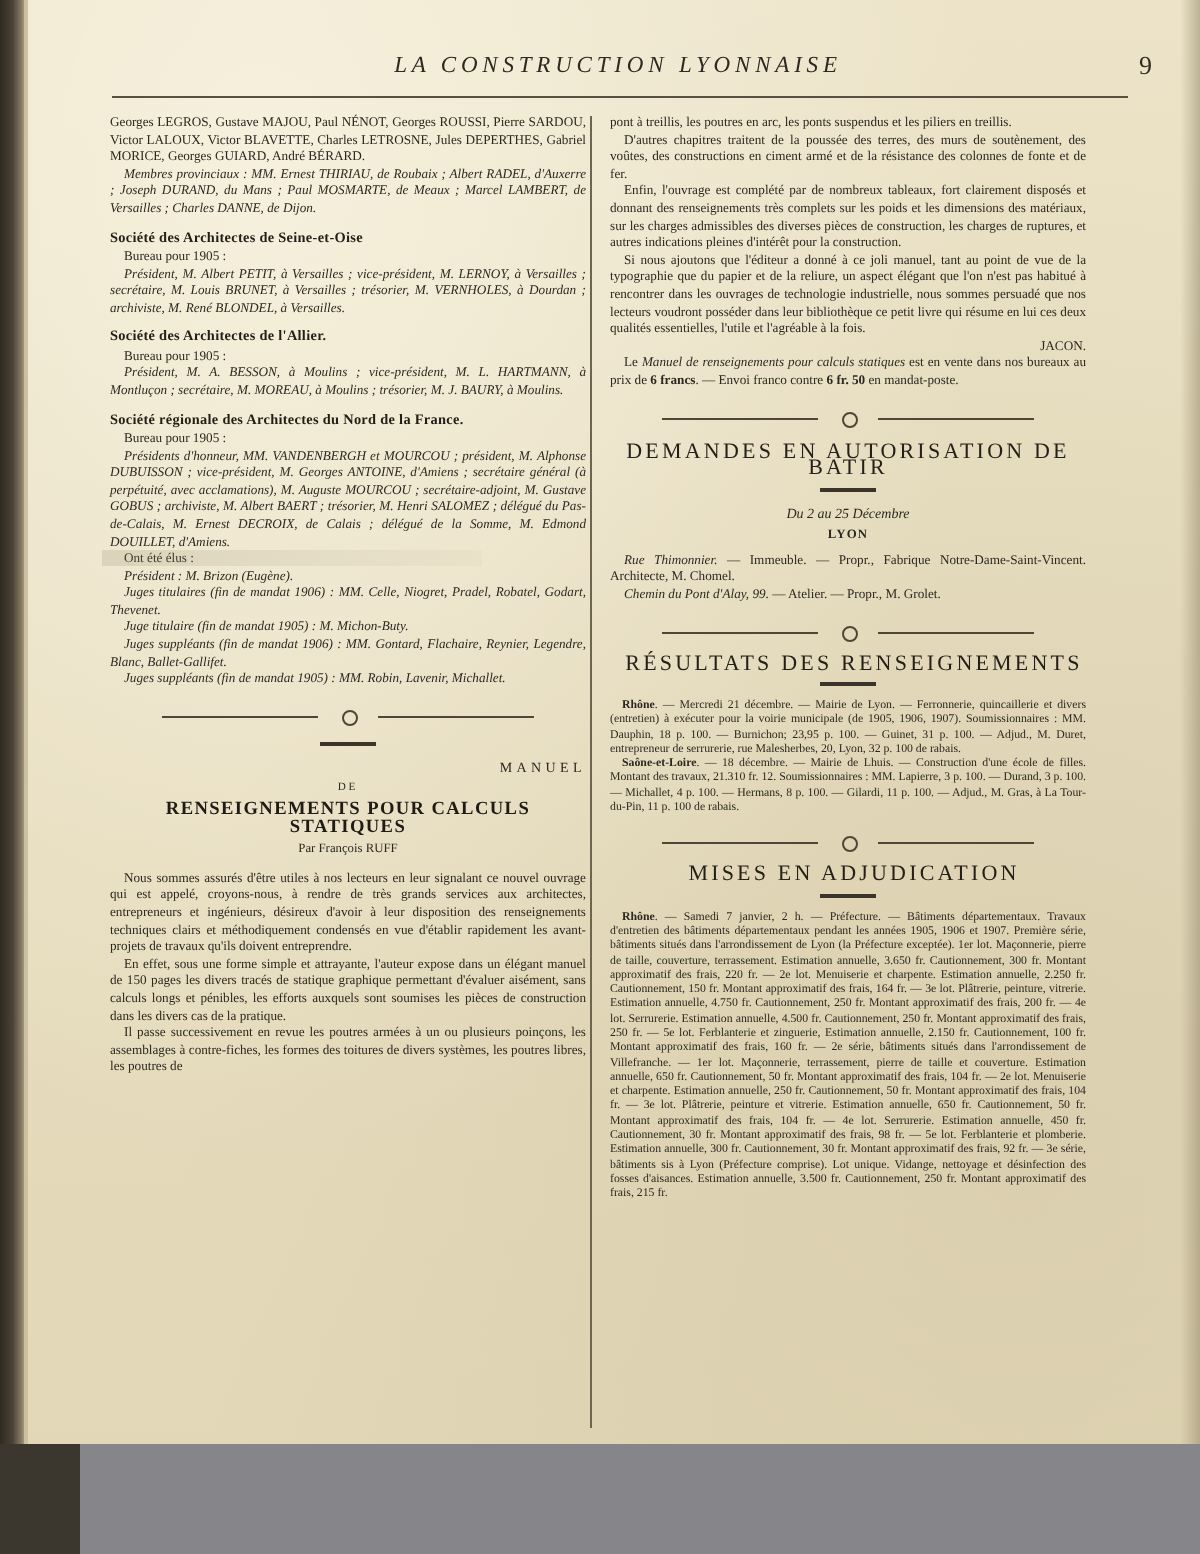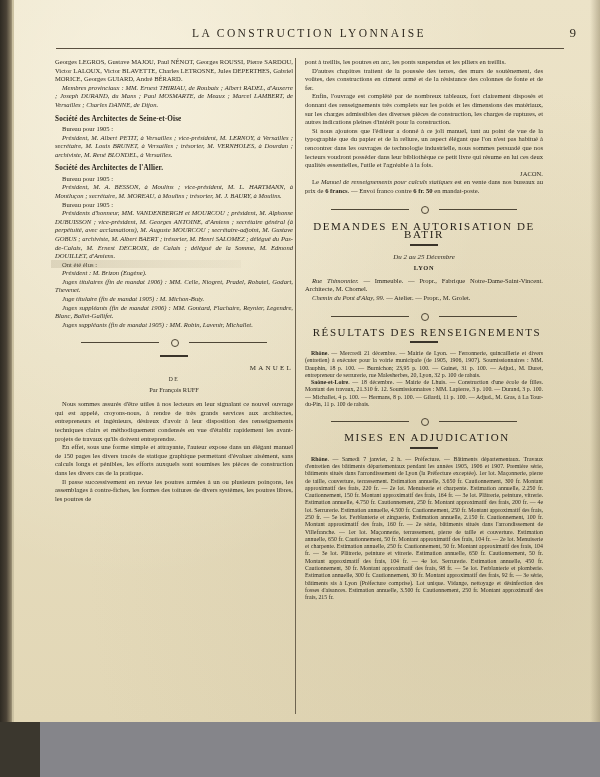--- a/index.html
+++ b/index.html
@@ -26,21 +26,21 @@
     background:
       radial-gradient(ellipse at 20% 12%, rgba(255,252,240,.55), rgba(255,252,240,0) 55%),
       radial-gradient(ellipse at 85% 80%, rgba(206,194,160,.45), rgba(206,194,160,0) 60%),
       linear-gradient(to bottom, #ece3c8 0%, #e7ddbf 50%, #e2d7b6 100%);}
   .edge-right{position:absolute;right:0;top:0;width:10px;height:722px;
     background:linear-gradient(to right,rgba(180,168,136,0),rgba(150,138,108,.55));}
 
   .content{position:absolute;left:0;top:0;width:586px;height:722px;}
 
   
-  .masthead{position:absolute;left:40px;top:27px;width:510px;text-align:center;}
+  .masthead{position:absolute;left:40px;top:27px;width:510px;text-align:center;font-style:italic;}
   .masthead .title{
     font-size:11.5px;letter-spacing:2.4px;color:#2f2a21;
     font-family:"Liberation Serif", serif;white-space:nowrap;}
   .folio{position:absolute;right:24px;top:25px;font-size:13px;color:#332e24;}
   .rule-top{position:absolute;left:42px;top:48px;width:508px;height:1px;background:#5a5040;}
 
   
   .col{position:absolute;top:58px;width:238px;
     font-size:6.6px;line-height:8.6px;color:#2c2820;text-align:justify;
     -webkit-hyphens:auto;hyphens:auto;}
@@ -126,20 +126,21 @@
           <p class="it">Président, M. Albert PETIT, à Versailles ; vice-président, M. LERNOY, à Versailles ; secrétaire, M. Louis BRUNET, à Versailles ; trésorier, M. VERNHOLES, à Dourdan ; archiviste, M. René BLONDEL, à Versailles.</p>
         </div>
 
         <div>
           <p class="soc-head">Société des Architectes de l'Allier.</p>
           <p>Bureau pour 1905 :</p>
           <p class="it">Président, M. A. BESSON, à Moulins ; vice-président, M. L. HARTMANN, à Montluçon ; secrétaire, M. MOREAU, à Moulins ; trésorier, M. J. BAURY, à Moulins.</p>
         </div>
 
         <div>
+          <p class="soc-head">Société régionale des Architectes du Nord de la France.</p>
           <p>Bureau pour 1905 :</p>
           <p class="it">Présidents d'honneur, MM. VANDENBERGH et MOURCOU ; président, M. Alphonse DUBUISSON ; vice-président, M. Georges ANTOINE, d'Amiens ; secrétaire général (à perpétuité, avec acclamations), M. Auguste MOURCOU ; secrétaire-adjoint, M. Gustave GOBUS ; archiviste, M. Albert BAERT ; trésorier, M. Henri SALOMEZ ; délégué du Pas-de-Calais, M. Ernest DECROIX, de Calais ; délégué de la Somme, M. Edmond DOUILLET, d'Amiens.</p>
         </div>
 
         <div>
           <p class="ghost">Ont été élus :</p>
           <p class="it">Président : M. Brizon (Eugène).</p>
           <p class="it">Juges titulaires (fin de mandat 1906) : MM. Celle, Niogret, Pradel, Robatel, Godart, Thevenet.</p>
           <p class="it">Juge titulaire (fin de mandat 1905) : M. Michon-Buty.</p>
           <p class="it">Juges suppléants (fin de mandat 1906) : MM. Gontard, Flachaire, Reynier, Legendre, Blanc, Ballet-Gallifet.</p>
@@ -149,20 +150,21 @@
         <div class="orn">
           <div class="ln l1"></div>
             <div class="dot"></div>
             <div class="ln l2"></div>
         </div>
 
         <div>
           <div class="sec-rule"></div>
           <p class="book-sub">MANUEL</p>
           <p class="book-de">DE</p>
+          <p class="book-title">RENSEIGNEMENTS POUR CALCULS STATIQUES</p>
           <p class="book-author">Par François RUFF</p>
           <p>Nous sommes assurés d'être utiles à nos lecteurs en leur signalant ce nouvel ouvrage qui est appelé, croyons-nous, à rendre de très grands services aux architectes, entrepreneurs et ingénieurs, désireux d'avoir à leur disposition des renseignements techniques clairs et méthodiquement condensés en vue d'établir rapidement les avant-projets de travaux qu'ils doivent entreprendre.</p>
           <p>En effet, sous une forme simple et attrayante, l'auteur expose dans un élégant manuel de 150 pages les divers tracés de statique graphique permettant d'évaluer aisément, sans calculs longs et pénibles, les efforts auxquels sont soumises les pièces de construction dans les divers cas de la pratique.</p>
           <p>Il passe successivement en revue les poutres armées à un ou plusieurs poinçons, les assemblages à contre-fiches, les formes des toitures de divers systèmes, les poutres libres, les poutres de</p>
         </div>
       </div>
 
       <div class="col col-right">
 
         <p class="noind">pont à treillis, les poutres en arc, les ponts suspendus et les piliers en treillis.</p>

